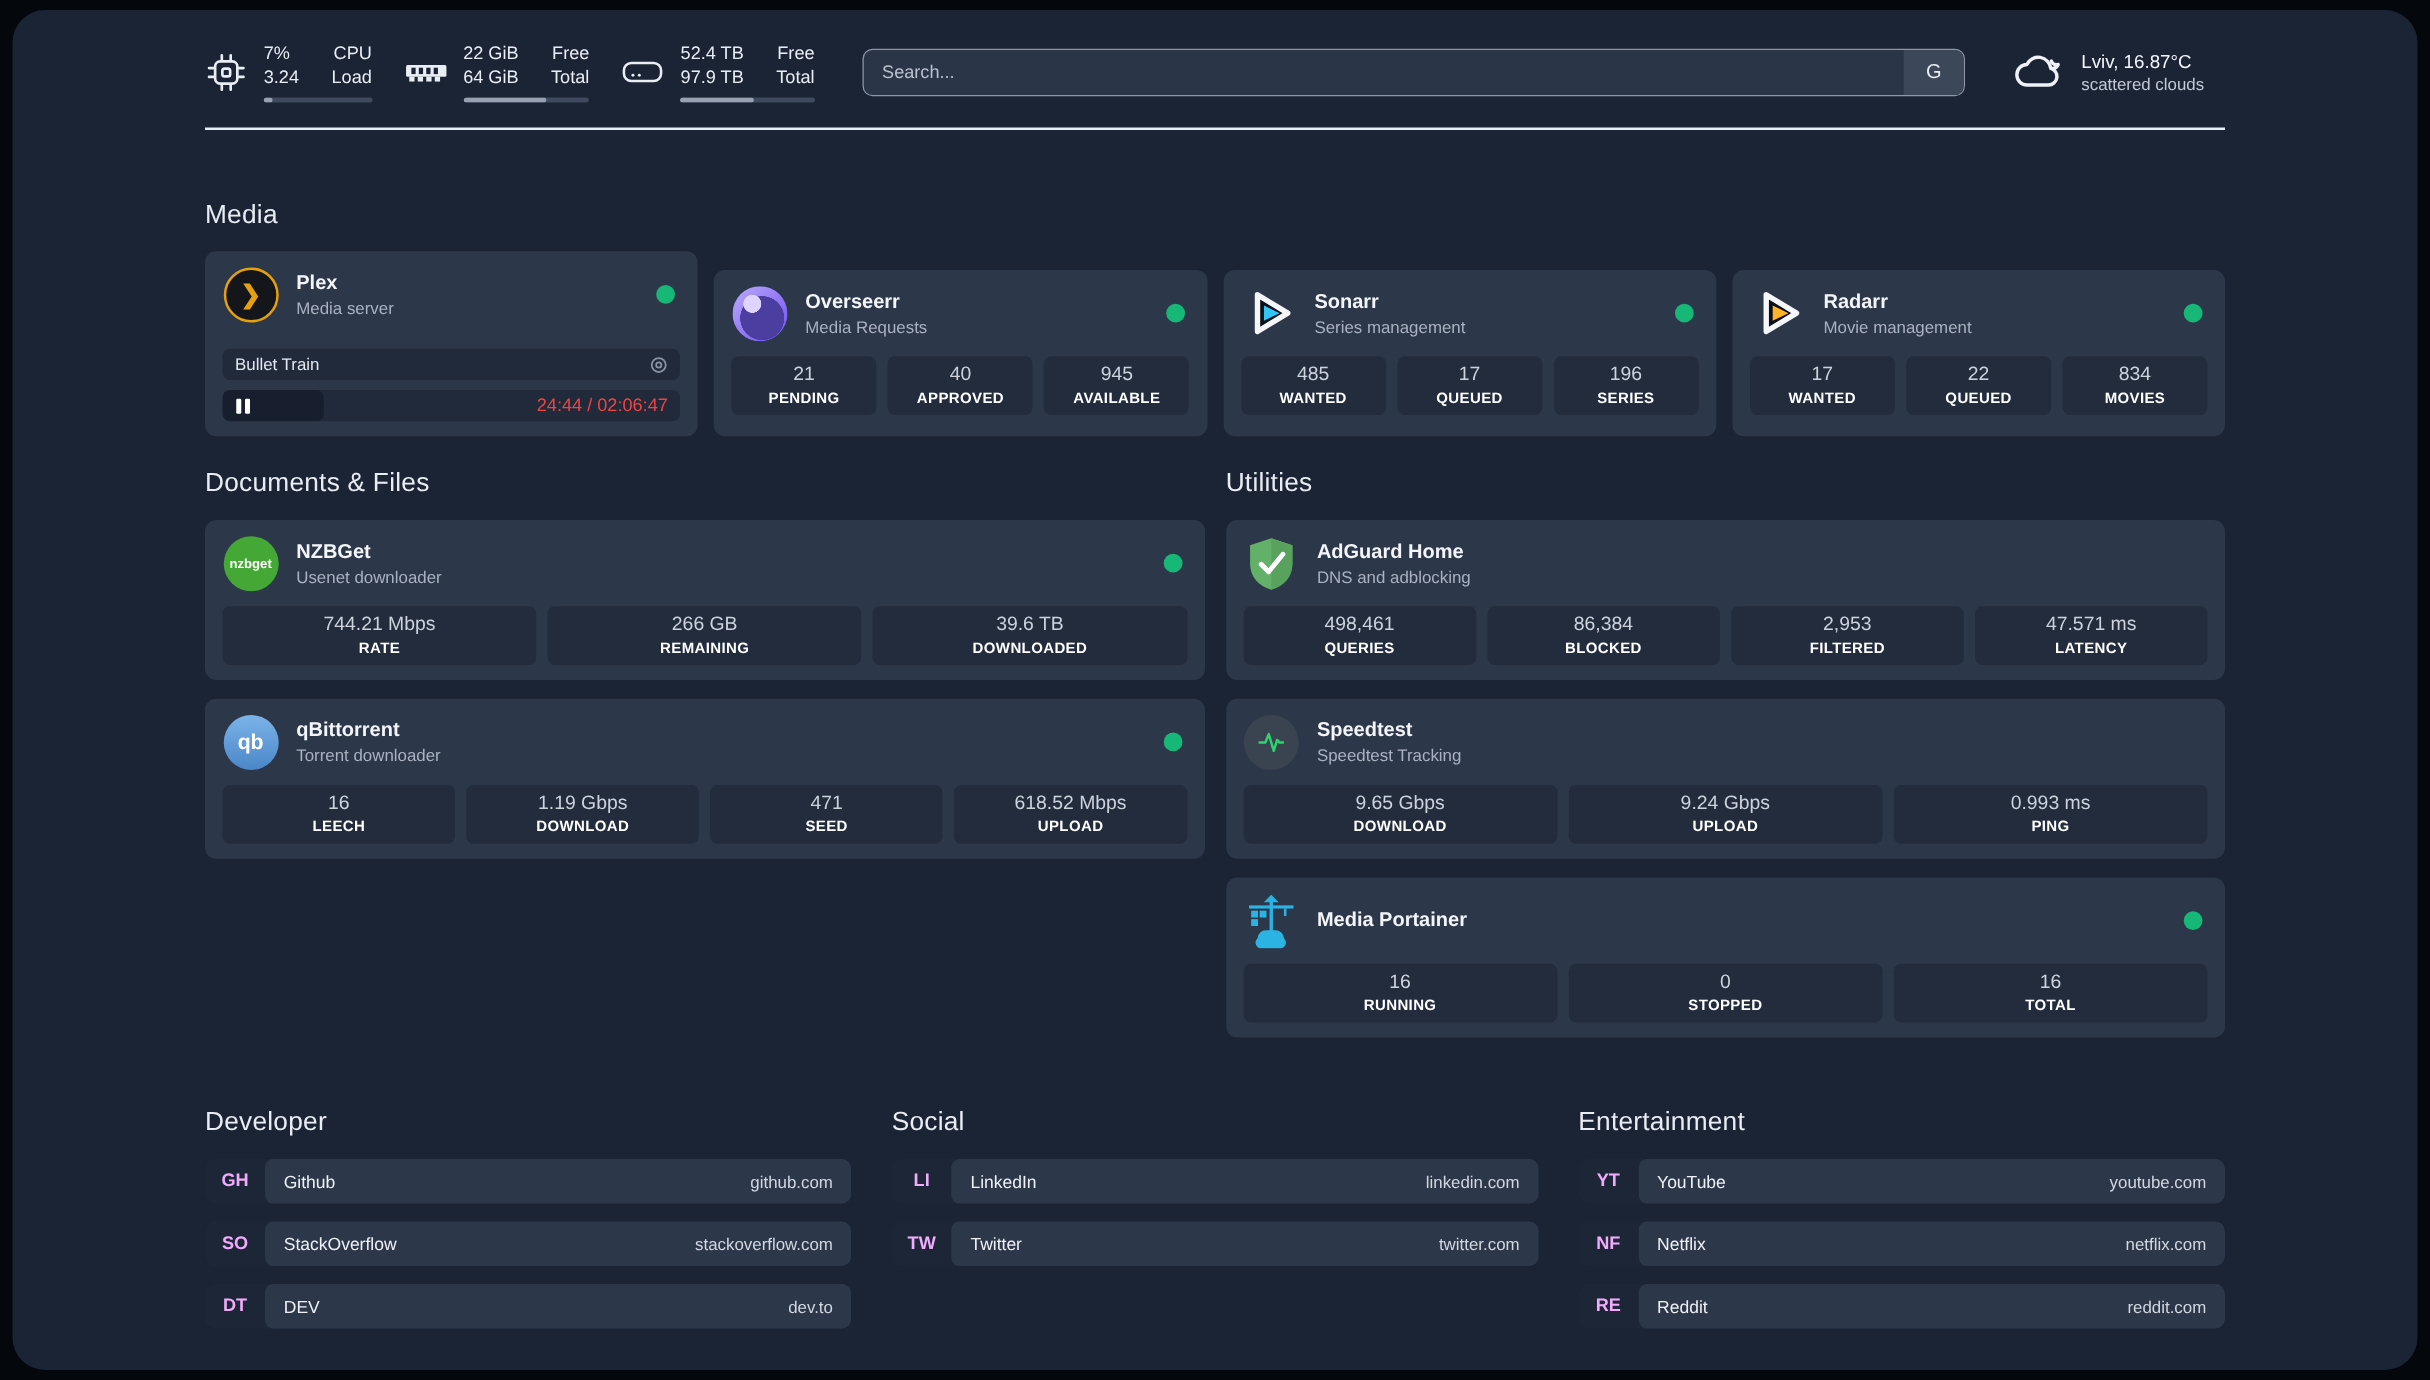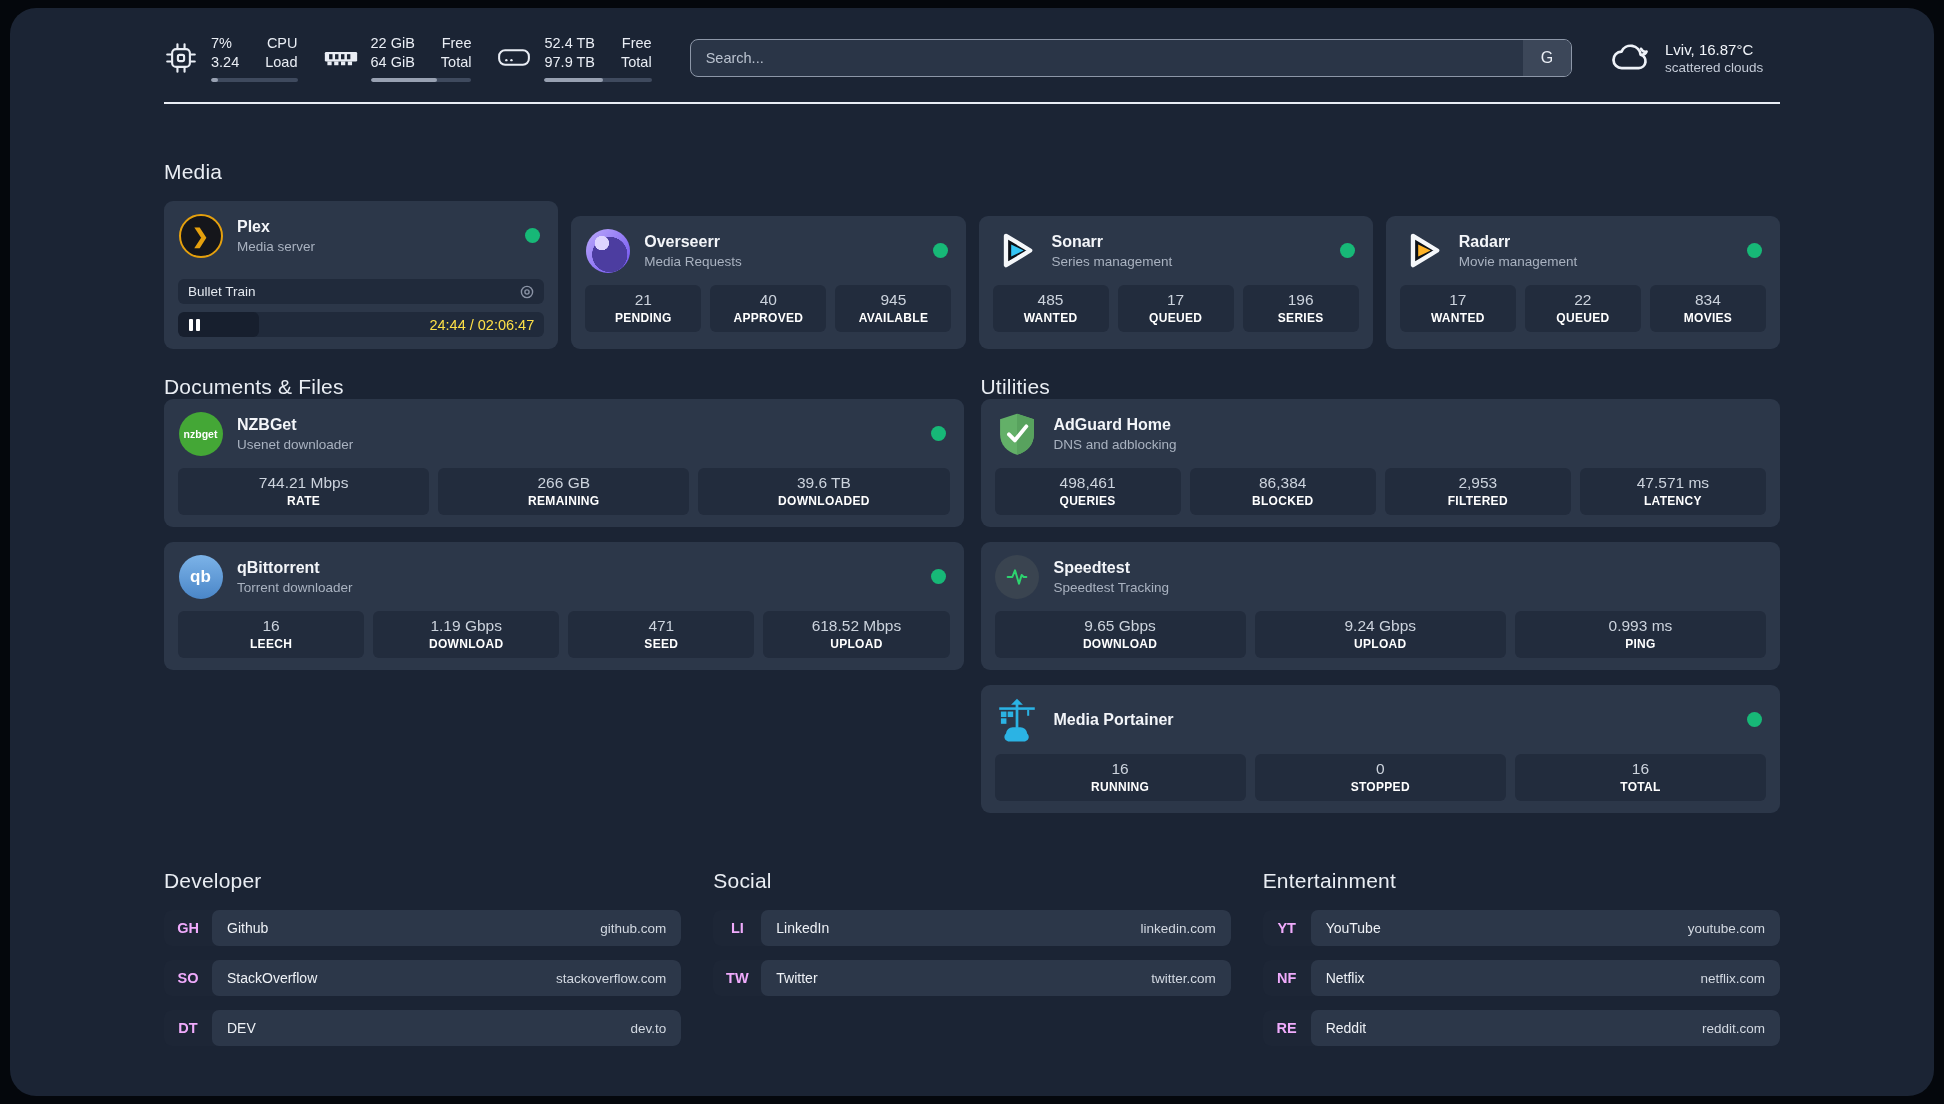--- a/index.html
+++ b/index.html
@@ -26,21 +26,21 @@
   .weather { display:flex; align-items:center; gap:13px; min-width:170px; }
   .weather-icon { color:#eef2f8; display:flex; }
   .weather-line1 { font-size:15px; color:#f2f5fa; font-weight:500; }
   .weather-line2 { font-size:13.5px; color:#c3cad6; margin-top:2px; }
 
   .divider { border-bottom:2px solid #e9edf4; margin-top:20px; }
 
   
   .section-title { font-size:21px; font-weight:500; color:#e9edf3; letter-spacing:0.2px; }
   .t-media { margin-top:56px; margin-bottom:17px; }
-  .t-mid { margin-top:26px; }
+  .t-mid { margin-top:26px; margin-bottom:17px; }
   .t-links { margin-top:56px; margin-bottom:17px; }
 
   .media-grid { display:grid; grid-template-columns:repeat(4,1fr); gap:13px; }
   .mid-grid { display:grid; grid-template-columns:1fr 1fr; gap:17px; align-items:start; }
   .links-grid { display:grid; grid-template-columns:repeat(3,1fr); gap:32px; align-items:start; }
 
   
   .card { background:#2c3749; border-radius:9px; padding:12px 14px; cursor:pointer; }
   .card + .card { margin-top:15px; }
   .card-head { display:flex; align-items:center; gap:14px; }
@@ -56,21 +56,21 @@
   .stat-label { font-size:12px; font-weight:700; color:#fff; letter-spacing:0.3px; margin-top:2px; }
 
   
   .player-row { background:#202a3b; border-radius:6px; height:25px; display:flex; align-items:center; padding:0 10px; margin-top:21px; }
   .track-name { flex:1; font-size:13.5px; color:#e3e8ef; font-weight:500; }
   .disc-icon { color:#8a93a5; display:flex; }
   .progress-row { position:relative; background:#202a3b; border-radius:6px; height:25px; margin-top:8px; overflow:hidden; display:flex; align-items:center; }
   .progress-fill { position:absolute; left:0; top:0; bottom:0; background:#171f2e; border-radius:6px; }
   .pause-btn { position:relative; display:flex; gap:3.5px; margin-left:11px; background:none; border:none; cursor:pointer; padding:0; }
   .pause-btn span { width:3.5px; height:12px; background:#fff; border-radius:1px; display:block; }
-  .time { position:relative; margin-left:auto; margin-right:10px; font-size:14.5px; color:#fde047; font-weight:500; }
+  .time { position:relative; margin-left:auto; margin-right:10px; font-size:14.5px; color:#ef4444; font-weight:500; }
 
   
   .i-circle { border-radius:50%; display:flex; align-items:center; justify-content:center; }
   .i-plex { width:44px; height:44px; background:#15161b; border:2.5px solid #e5a00d; color:#e5a00d; font-size:20px; font-weight:800; }
   .i-overseerr { width:44px; height:44px;
     background: radial-gradient(circle at 36% 32%, #ded4ff 0 17%, rgba(0,0,0,0) 18%),
                 radial-gradient(circle at 54% 58%, #4c3da0 0 50%, rgba(0,0,0,0) 51%),
                 linear-gradient(135deg,#bcaafb,#6d4ff0); }
   .i-nzbget { width:44px; height:44px; background:#44a736; color:#fff; font-size:10.5px; font-weight:700; }
   .i-qbit { width:44px; height:44px; background:linear-gradient(180deg,#7cb3e8,#4a86c8); color:#fff; font-size:17px; font-weight:700; }

